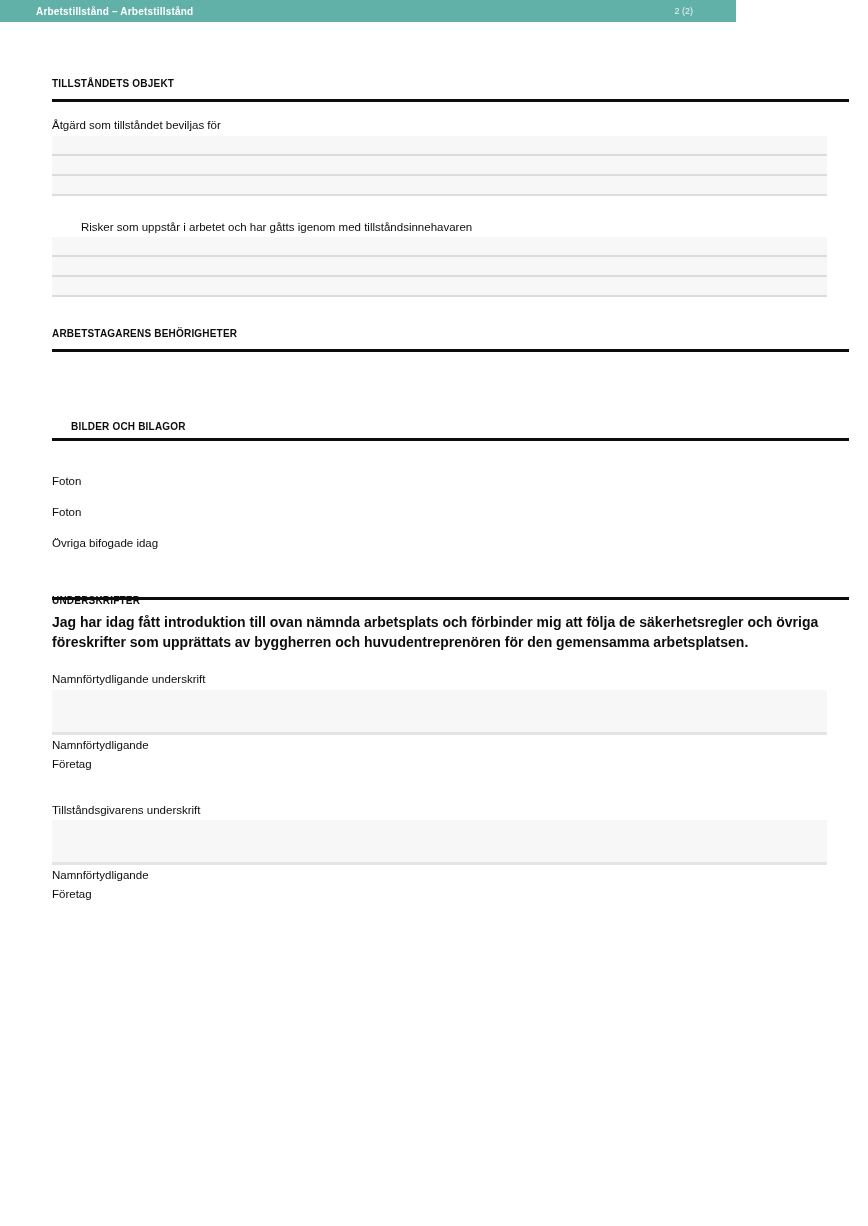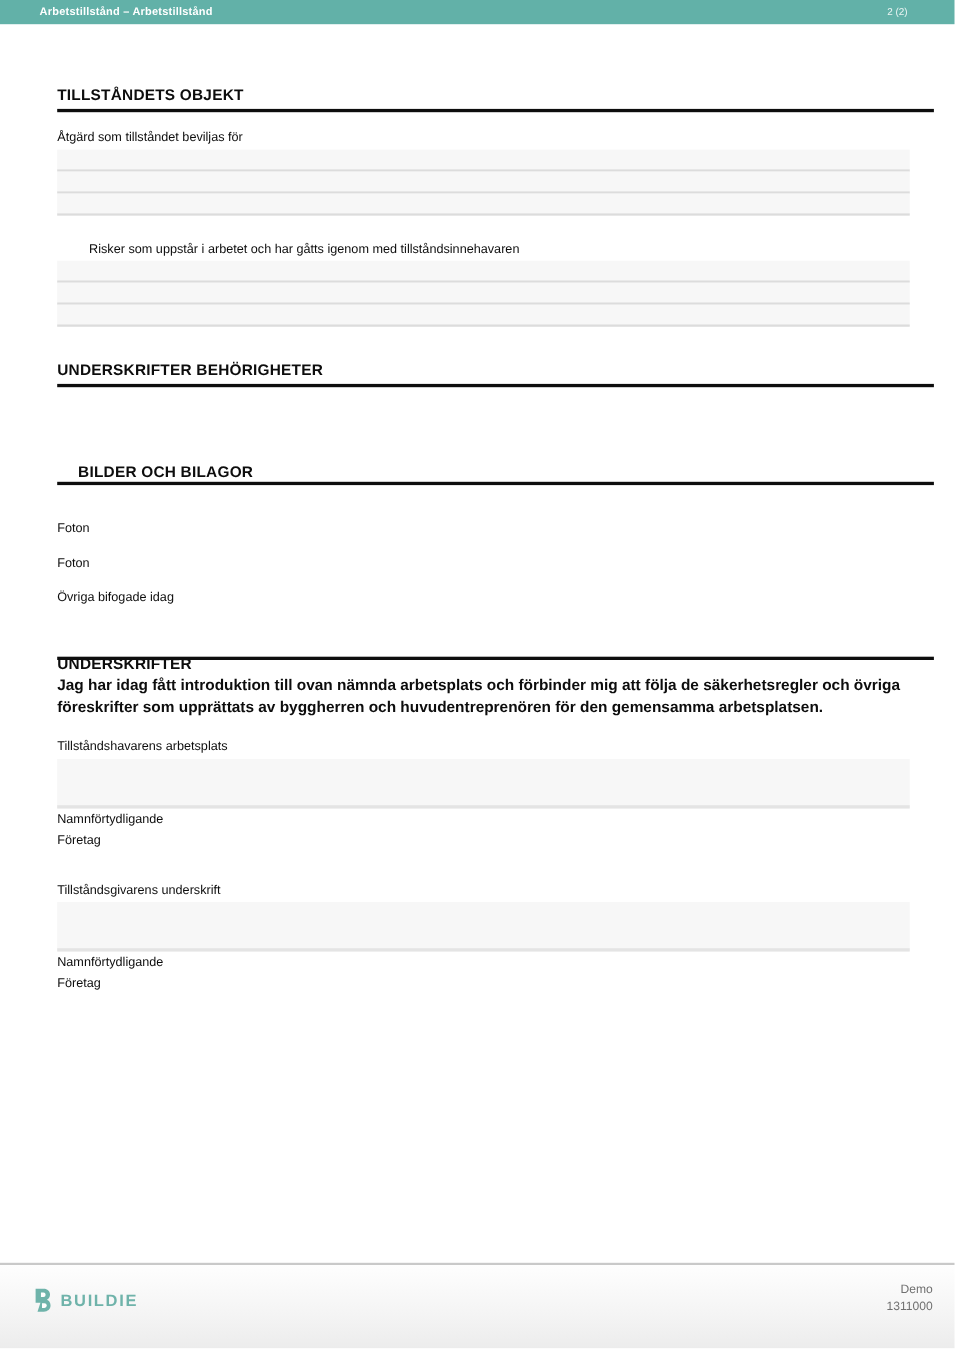--- a/index.html
+++ b/index.html
@@ -6,31 +6,31 @@
   html,body { background:#ffffff; }
   body {
     width:868px; height:1226px;
     font-family:"Liberation Sans", sans-serif;
     color:#111;
   }
   .page { position:relative; width:868px; height:1226px; background:#fff; overflow:hidden; }
 
   
   .topbar {
-    position:absolute; top:0; left:0; width:868px; height:22px;
+    position:absolute; top:0; left:0; width:736px; height:22px;
     background:#62B1A8; color:#fff;
     display:flex; align-items:center; justify-content:space-between;
     padding:0 43px 0 36px;
   }
   .topbar .tb-title { font-size:10px; font-weight:bold; letter-spacing:.2px; }
   .topbar .tb-page  { font-size:9px; color:rgba(255,255,255,.88); }
 
   .abs { position:absolute; }
 
-  .sec-h { font-size:14px; font-weight:bold; color:#0d0d0d; letter-spacing:.2px; white-space:nowrap; }
+  .sec-h { font-size:10px; font-weight:bold; color:#0d0d0d; letter-spacing:.2px; white-space:nowrap; }
   .rule  { height:3px; background:#0d0d0d; width:797px; }
 
   .lbl   { font-size:11.5px; font-weight:normal; color:#0d0d0d; white-space:nowrap; }
 
   .lines { width:775px; }
   .line  { height:20px; background:#F7F7F7; border-bottom:2px solid #DCDCDC; }
 
   .para  { width:797px; font-size:14px; font-weight:bold; line-height:20px; color:#0d0d0d; }
 
   .sigbox { width:775px; height:45px; background:#F7F7F7; border-bottom:3px solid #E4E4E4; }
@@ -72,55 +72,39 @@
     <div class="line"></div>
   </div>
 
   <div class="lbl abs" style="left:52px; top:221px;padding-left:29px;">Risker som uppstår i arbetet och har gåtts igenom med tillståndsinnehavaren</div>
   <div class="lines abs" style="left:52px; top:237px;">
     <div class="line"></div>
     <div class="line"></div>
     <div class="line"></div>
   </div>
 
-  <h2 class="sec-h abs" style="left:52px; top:328px;">UNDERSKRIFTER BEHÖRIGHETER</h2>
+  <h2 class="sec-h abs" style="left:52px; top:328px;">ARBETSTAGARENS BEHÖRIGHETER</h2>
   <div class="rule abs" style="left:52px; top:349px;"></div>
 
   <h2 class="sec-h abs" style="left:52px; top:421px;margin-left:19px;">BILDER OCH BILAGOR</h2>
   <div class="rule abs" style="left:52px; top:438px;"></div>
 
   <div class="lbl abs" style="left:52px; top:475px;">Foton</div>
   <div class="lbl abs" style="left:52px; top:506px;">Foton</div>
   <div class="lbl abs" style="left:52px; top:537px;">Övriga bifogade idag</div>
 
   <h2 class="sec-h abs" style="left:52px; top:579px;margin-top:16px;">UNDERSKRIFTER</h2>
   <div class="rule abs" style="left:52px; top:597px;"></div>
 
   <p class="para abs" style="left:52px; top:612px;">Jag har idag fått introduktion till ovan nämnda arbetsplats och förbinder mig att följa de säkerhetsregler och övriga föreskrifter som upprättats av byggherren och huvudentreprenören för den gemensamma arbetsplatsen.</p>
 
-  <div class="lbl abs" style="left:52px; top:673px;">Tillståndshavarens arbetsplats</div>
+  <div class="lbl abs" style="left:52px; top:673px;">Namnförtydligande underskrift</div>
   <div class="sigbox abs" style="left:52px; top:690px;"></div>
   <div class="lbl abs" style="left:52px; top:739px;">Namnförtydligande</div>
   <div class="lbl abs" style="left:52px; top:758px;">Företag</div>
 
   <div class="lbl abs" style="left:52px; top:804px;text-align:center;">Tillståndsgivarens underskrift</div>
   <div class="sigbox abs" style="left:52px; top:820px;"></div>
   <div class="lbl abs" style="left:52px; top:869px;">Namnförtydligande</div>
   <div class="lbl abs" style="left:52px; top:888px;">Företag</div>
 
-  <footer class="footer">
-    <div class="brand">
-      <span>
-        <svg width="19" height="23" viewBox="0 0 20 24" aria-hidden="true">
-          <path fill="#6FB3AA" d="M2.5 0.5 H10.2 c3.6 0 6.1 2.4 6.1 5.6 0 2.4-1.3 4.2-3.1 5 2.1 0.7 3.6 2.7 3.6 5.3 0 3.7-2.7 6.1-6.5 6.1 H4.3 L7.1 14 H2.5 Z"></path>
-          <path fill="#FFFFFF" d="M7.6 4.2 h2.4 a2.1 2.1 0 0 1 0 4.2 H7.6 Z"></path>
-          <path fill="#FFFFFF" d="M8.6 14.4 h2.3 a2.25 2.25 0 0 1 0 4.5 H8.6 Z"></path>
-        </svg>
-      </span>
-      <span>BUILDIE</span>
-    </div>
-    <div class="meta">
-      <div>Demo</div>
-      <div>1311000</div>
-    </div>
-  </footer>
 
 </div>
 
 </body></html>

